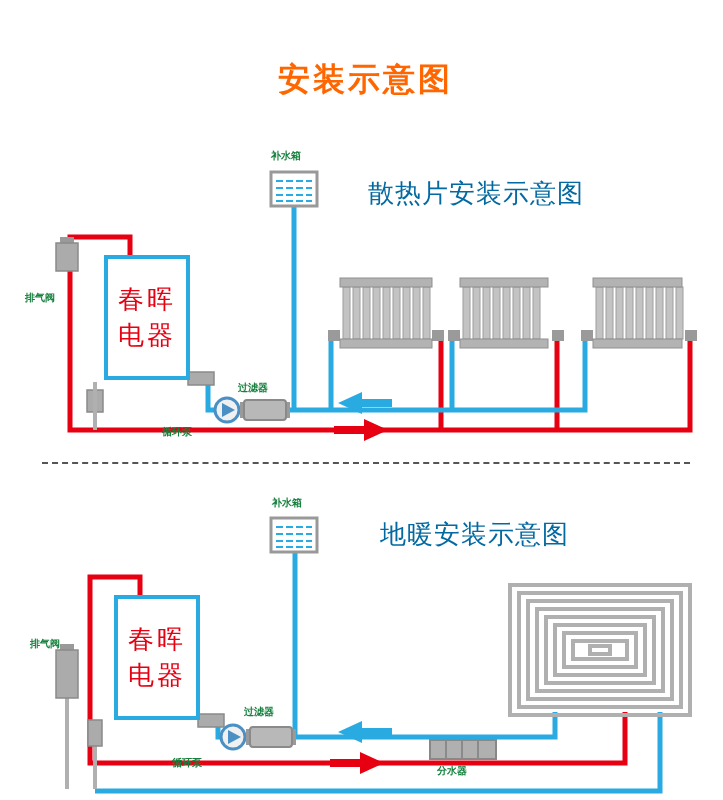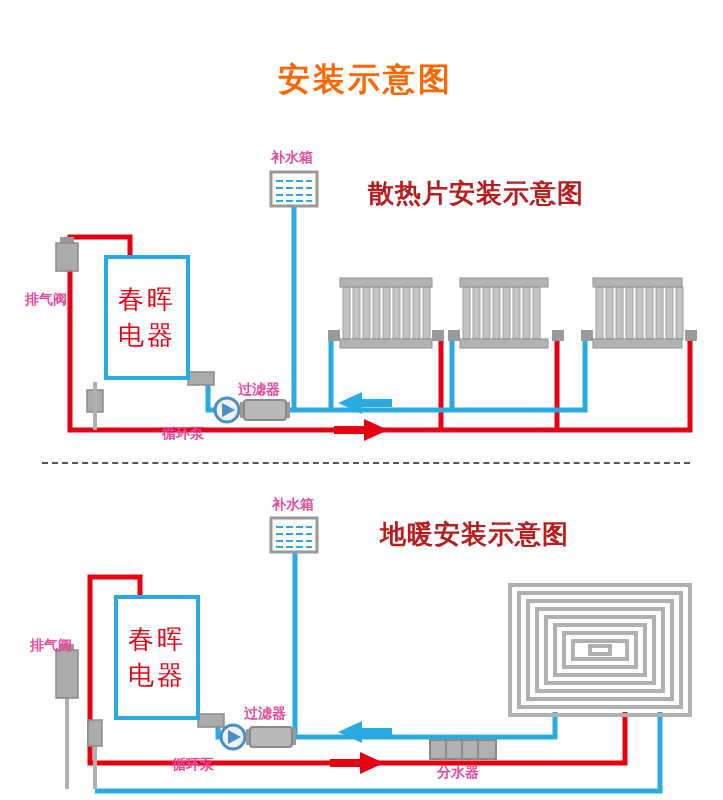--- a/index.html
+++ b/index.html
@@ -2,25 +2,25 @@
 <html><head>
 <meta charset="utf-8">
 <style>
   html,body{margin:0;padding:0;background:#fff;}
   #canvas{
     position:relative;width:723px;height:800px;background:#fff;overflow:hidden;
     font-family:"Liberation Sans",sans-serif;
   }
   #diagram-svg{position:absolute;left:0;top:0;z-index:1;}
   .label{
-    position:absolute;z-index:2;font-size:14px;font-weight:bold;color:#ec4899;
+    position:absolute;z-index:2;font-size:10px;font-weight:bold;color:#15803d;
     white-space:nowrap;line-height:1.1;
   }
   .sec-title{
-    position:absolute;z-index:2;font-size:26px;font-weight:bold;color:#b91c1c;
+    position:absolute;z-index:2;font-size:26px;font-weight:normal;color:#0369a1;
     white-space:nowrap;letter-spacing:1px;
   }
   #main-title{
     position:absolute;z-index:2;left:0;right:0;top:58px;text-align:center;
     font-size:32px;font-weight:bold;color:#ff6600;letter-spacing:3px;padding-left:8px;
   }
   .boiler{
     position:absolute;z-index:2;width:86px;height:125px;box-sizing:border-box;
     background:#fff;border:4px solid #29abe2;
     display:flex;flex-direction:column;align-items:center;justify-content:center;

